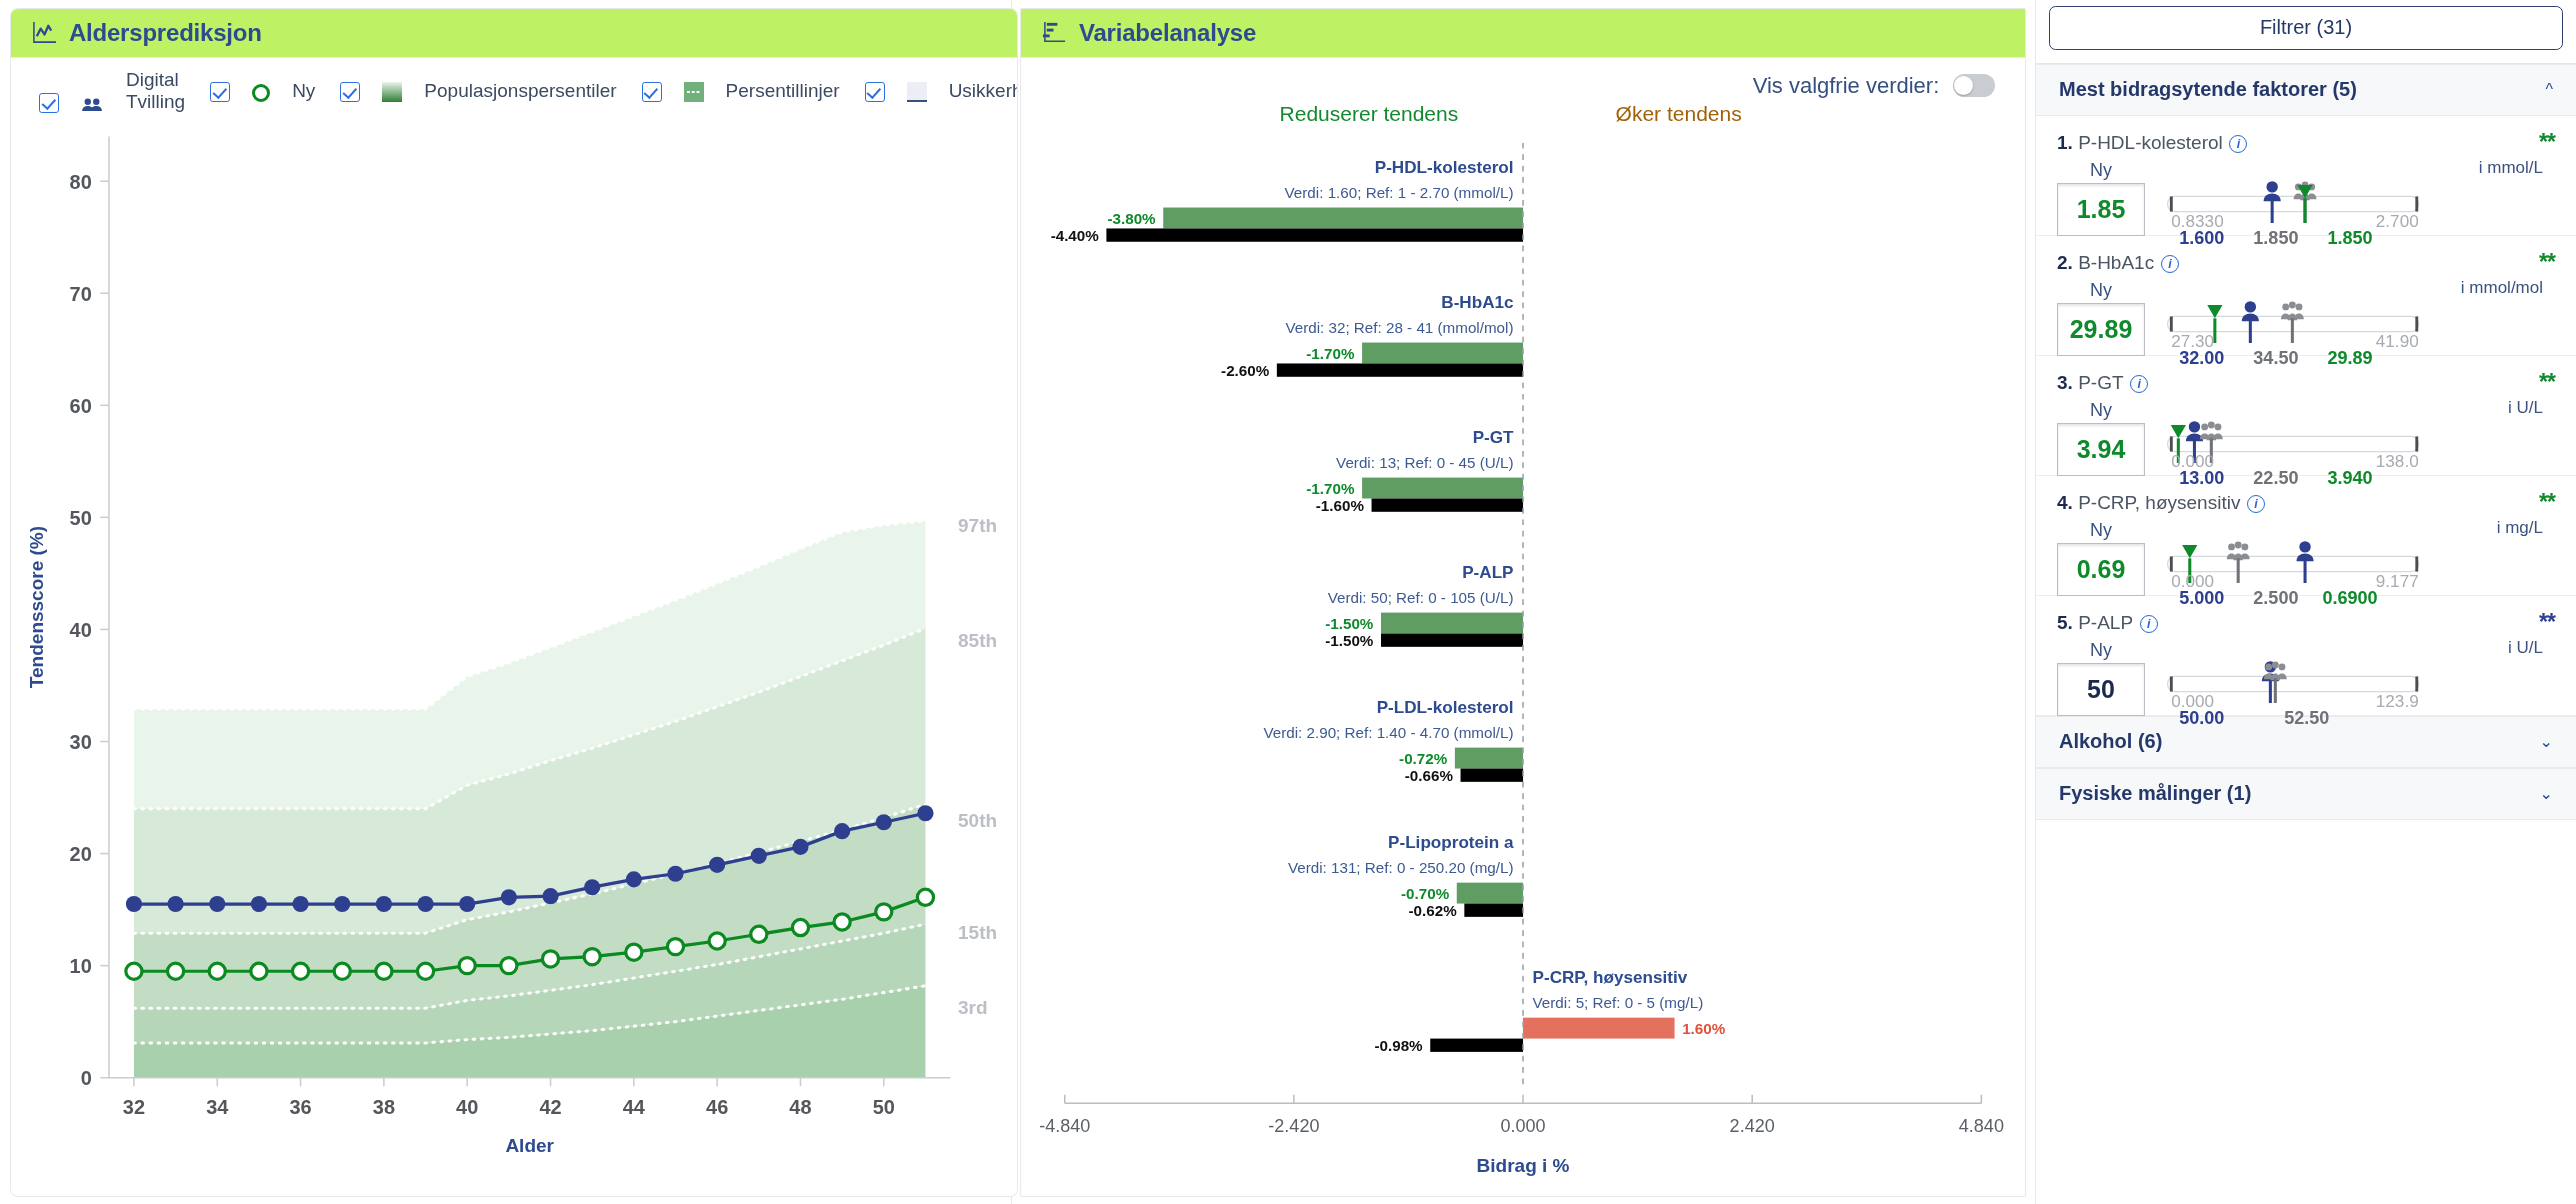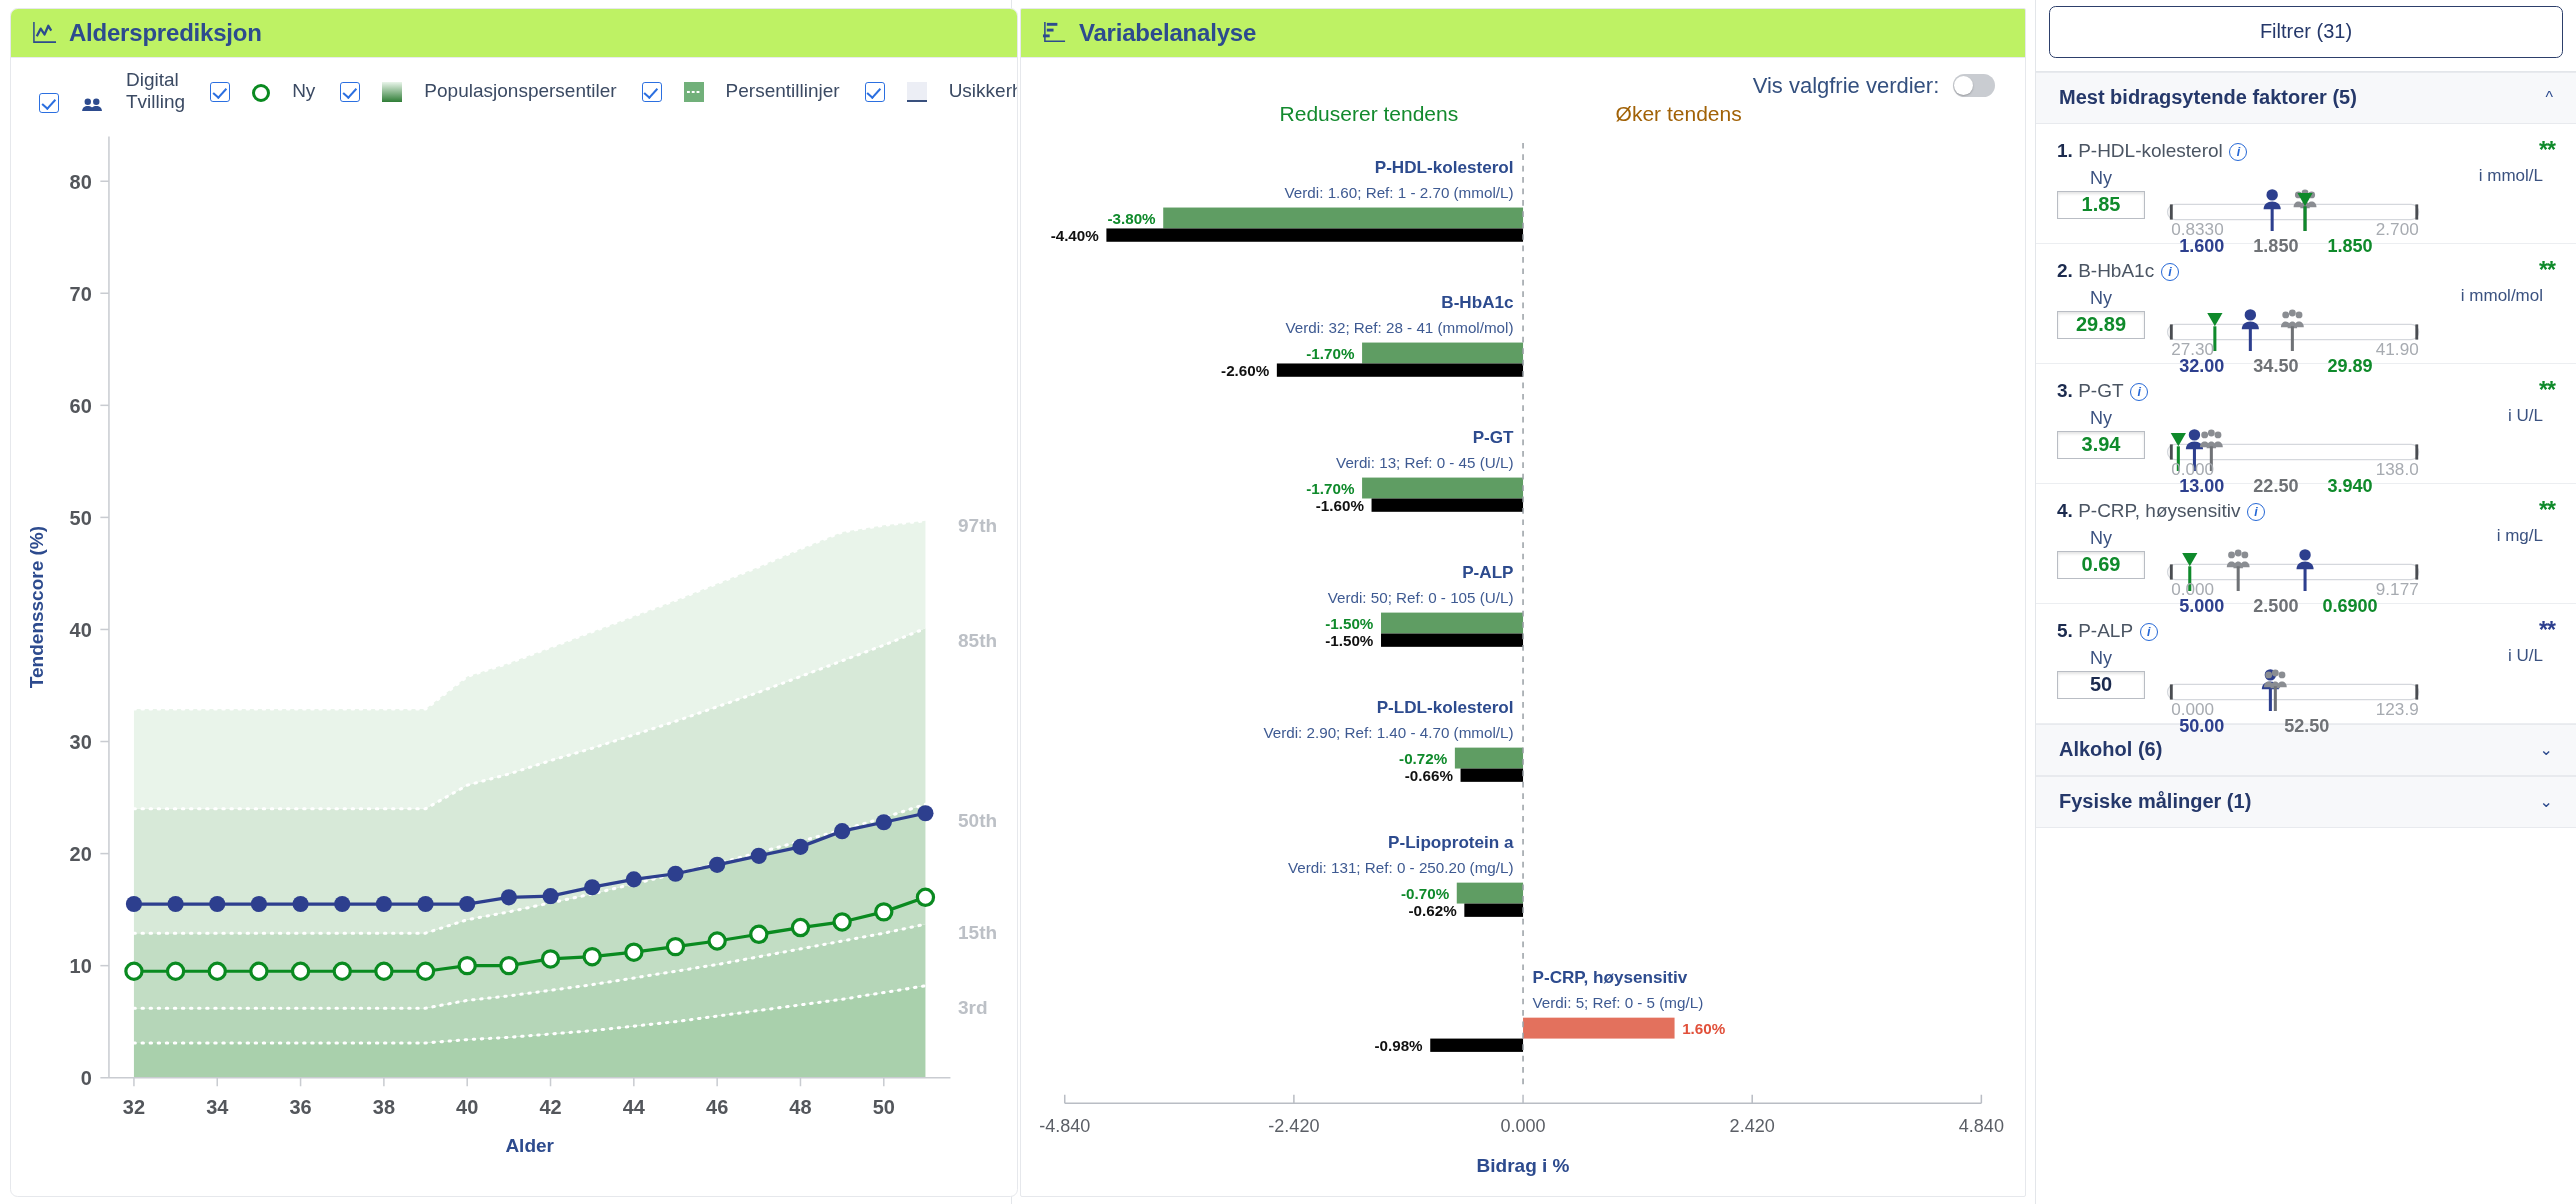--- a/index.html
+++ b/index.html
@@ -83,21 +83,21 @@
   .pct-black{ font-size:16px; font-weight:bold; fill:#111; }
   .pct-red  { font-size:16px; font-weight:bold; fill:#e1503a; }
   .bx-tick  { font-size:19px; fill:#5b5f66; }
   .bx-title { font-size:20px; font-weight:bold; fill:#2d4b8e; }
 
   
   .right-panel { width: 541px; flex:0 0 541px; height:1204px; position:relative;
                  border-left:1px solid #e3e6ea; background:#fff;}
   .filter-box { margin: 5.7px 13.3px 0 13.3px; }
   .filter-btn {
-    width: 100%; height: 52px; border:1px solid #2d3f6b; border-radius:6.7px;
+    width: 100%; height: 44px; border:1px solid #2d3f6b; border-radius:6.7px;
     background:#fff; color:#25386a; font-size:20px; font-family:"Liberation Sans",sans-serif;
     display:flex;align-items:center;justify-content:center; cursor:pointer;
   }
   .rp-divider { height:1px; background:#e3e6ea; margin-top:13.3px; }
   .sec-head {
     height: 52px; display:flex; align-items:center; justify-content:space-between;
     padding: 0 23px; background:#f7f8fa; border-bottom:1px solid #e8eaee; border-top:1px solid #e8eaee;
   }
   .sec-head-title { font-size:20px; font-weight:bold; color:#25386a; }
   .chev { color:#2d4b8e; font-size:16px; }
@@ -111,24 +111,24 @@
   .info-i {
     display:inline-flex; align-items:center; justify-content:center;
     width:18px;height:18px;border:1.5px solid #2668d6;border-radius:50%;
     color:#2668d6;font-size:12.4px;font-style:italic;font-weight:bold;margin-left:6.7px;
     vertical-align:middle;
   }
   .stars { font-size:23px; font-weight:bold; letter-spacing:-1px; }
   .f-body { display:flex; align-items:flex-start; margin-top:3.8px; }
   .ny-col { width:88px; flex:0 0 88px; text-align:center; }
   .ny-lbl { font-size:18px; color:#3b5280; }
-  .ny-box { margin-top:1.9px; height:28px; border:1px solid #b9bdc4;
+  .ny-box { margin-top:1.9px; height:53px; border:1px solid #b9bdc4;
             box-shadow: inset 0 1.9px 2.9px rgba(0,0,0,.11);
             display:flex;align-items:center;justify-content:center;
-            font-size:20px;font-weight:bold;background:#fff; }
+            font-size:25px;font-weight:bold;background:#fff; }
   .slider-col { flex:1; position:relative; padding-left: 13.3px; }
   .unit-lbl { position:absolute; right:12px; top:-1.9px; font-size:17px; color:#3b5280; }
   svg.slider { display:block; }
 </style>
 </head>
 <body>
 
 <div class="app">
 
   <div class="left-panel">

